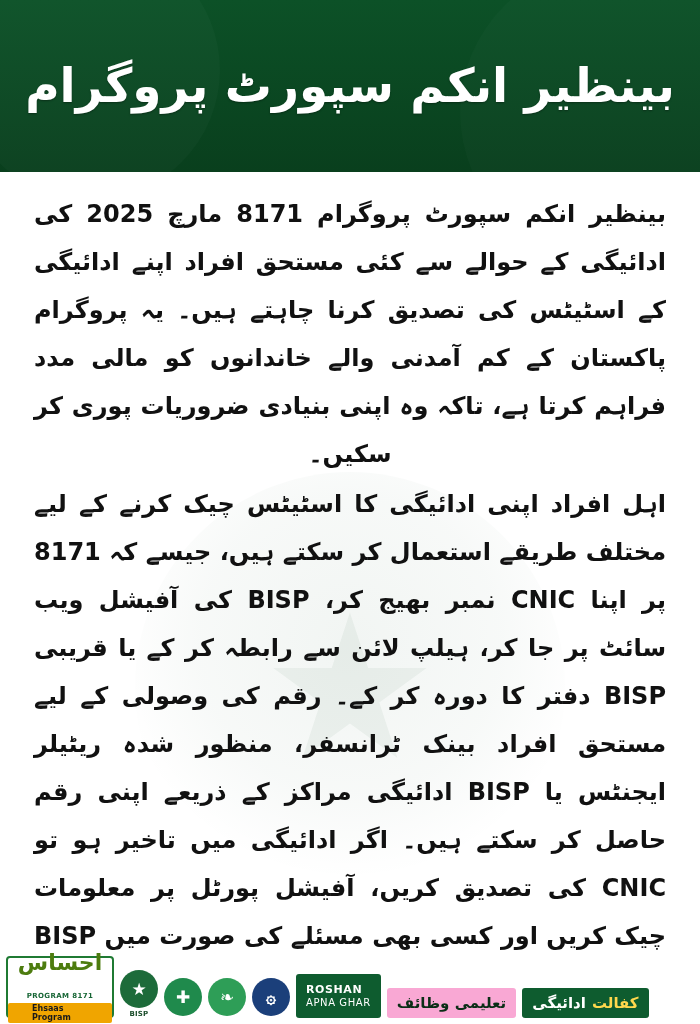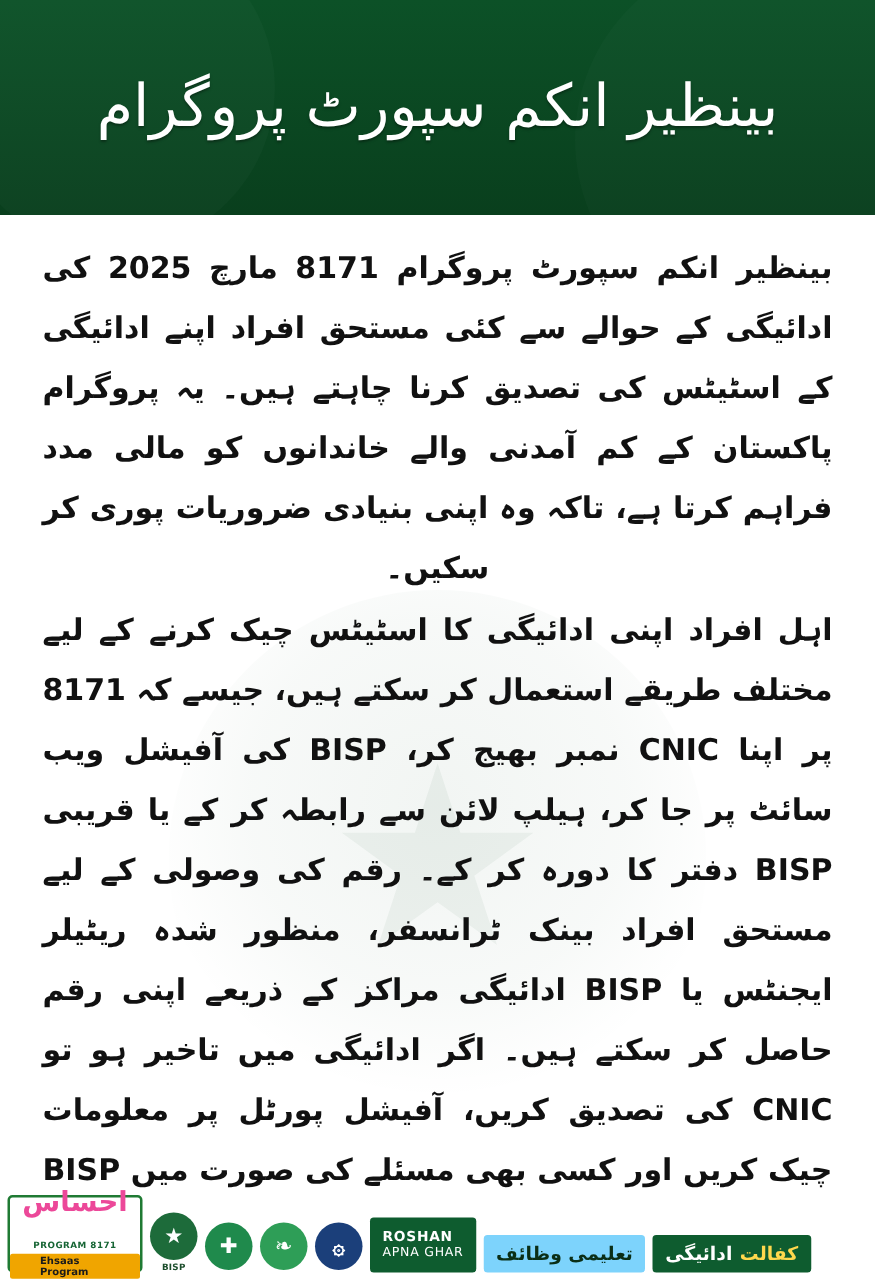--- a/index.html
+++ b/index.html
@@ -54,21 +54,21 @@
     width: 300px;
     height: 300px;
     border-radius: 50%;
     background: rgba(255,255,255,0.02);
   }
   .header-title {
     position: relative;
     color: #ffffff;
     font-size: 47px;
     line-height: 1.34;
-    font-weight: normal;
+    font-weight: bold;
     text-align: center;
     direction: rtl;
     unicode-bidi: bidi-override;
     padding: 0 18px;
     letter-spacing: 0px;
     text-shadow: 0 1px 2px rgba(0,0,0,0.35);
   }
 
   
   .body-area {
@@ -142,21 +142,21 @@
     background: #ffffff;
     display: flex;
     flex-direction: column;
     align-items: center;
     justify-content: center;
     box-sizing: border-box;
     flex: 0 0 auto;
   }
   .ehsaas-mark {
     font-size: 22px;
-    color: #ec4899;
+    color: #4d7c0f;
     font-weight: bold;
     line-height: 1;
     direction: rtl;
   }
   .ehsaas-sub {
     font-size: 7px;
     color: #166534;
     letter-spacing: .4px;
     margin-top: 18px;
     font-weight: bold;
@@ -208,21 +208,21 @@
     justify-content: center;
     padding: 2px 10px;
     line-height: 1.1;
     flex: 0 0 auto;
   }
   .roshan-l1 { font-size: 11px; font-weight: bold; letter-spacing: .6px; }
   .roshan-l2 { font-size: 10px; letter-spacing: .6px; }
 
   .yellow-box {
     height: 30px;
-    background: #7dd3fc;
+    background: #f9a8d4;
     color: #0a2e16;
     border-radius: 3px;
     display: flex;
     align-items: center;
     justify-content: center;
     padding: 0 10px;
     font-size: 15px;
     font-weight: bold;
     direction: rtl;
     flex: 0 0 auto;

